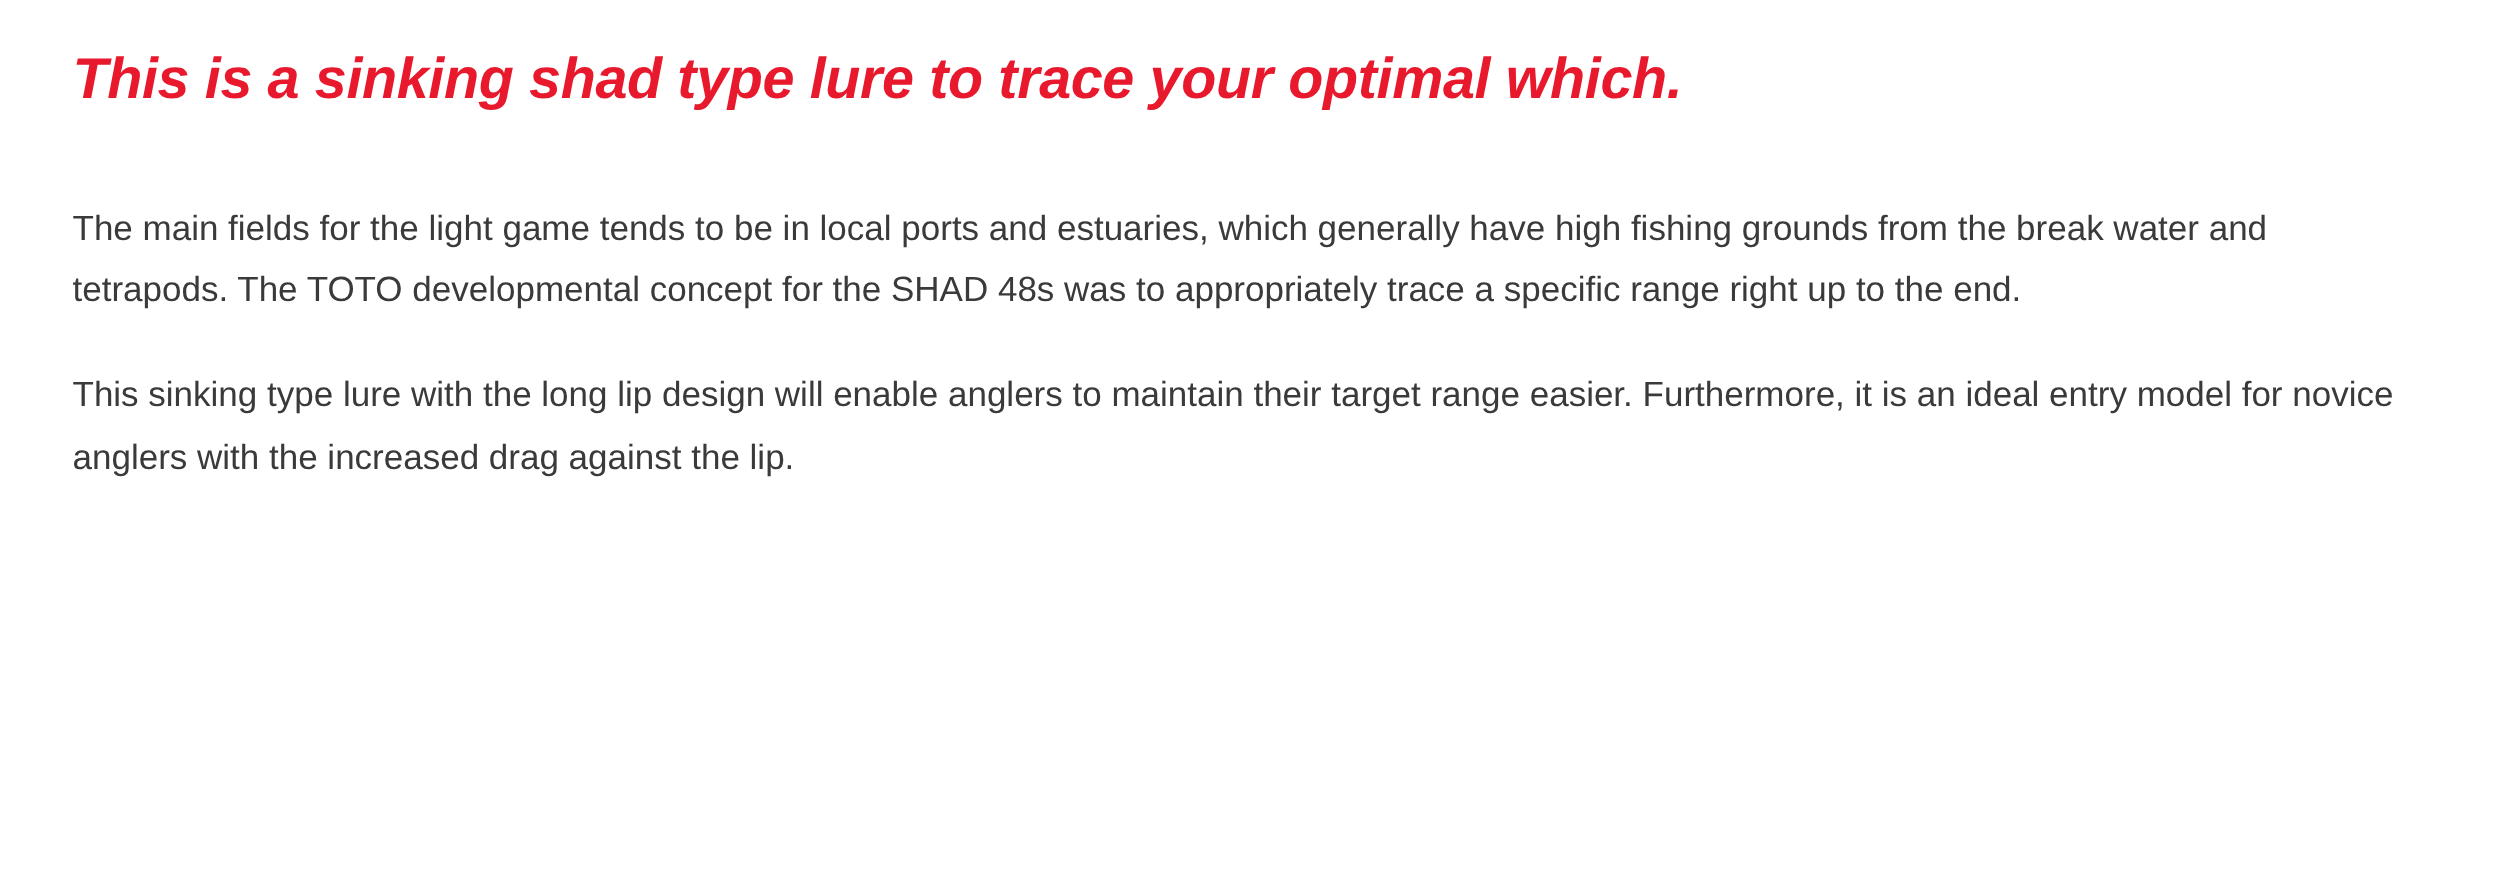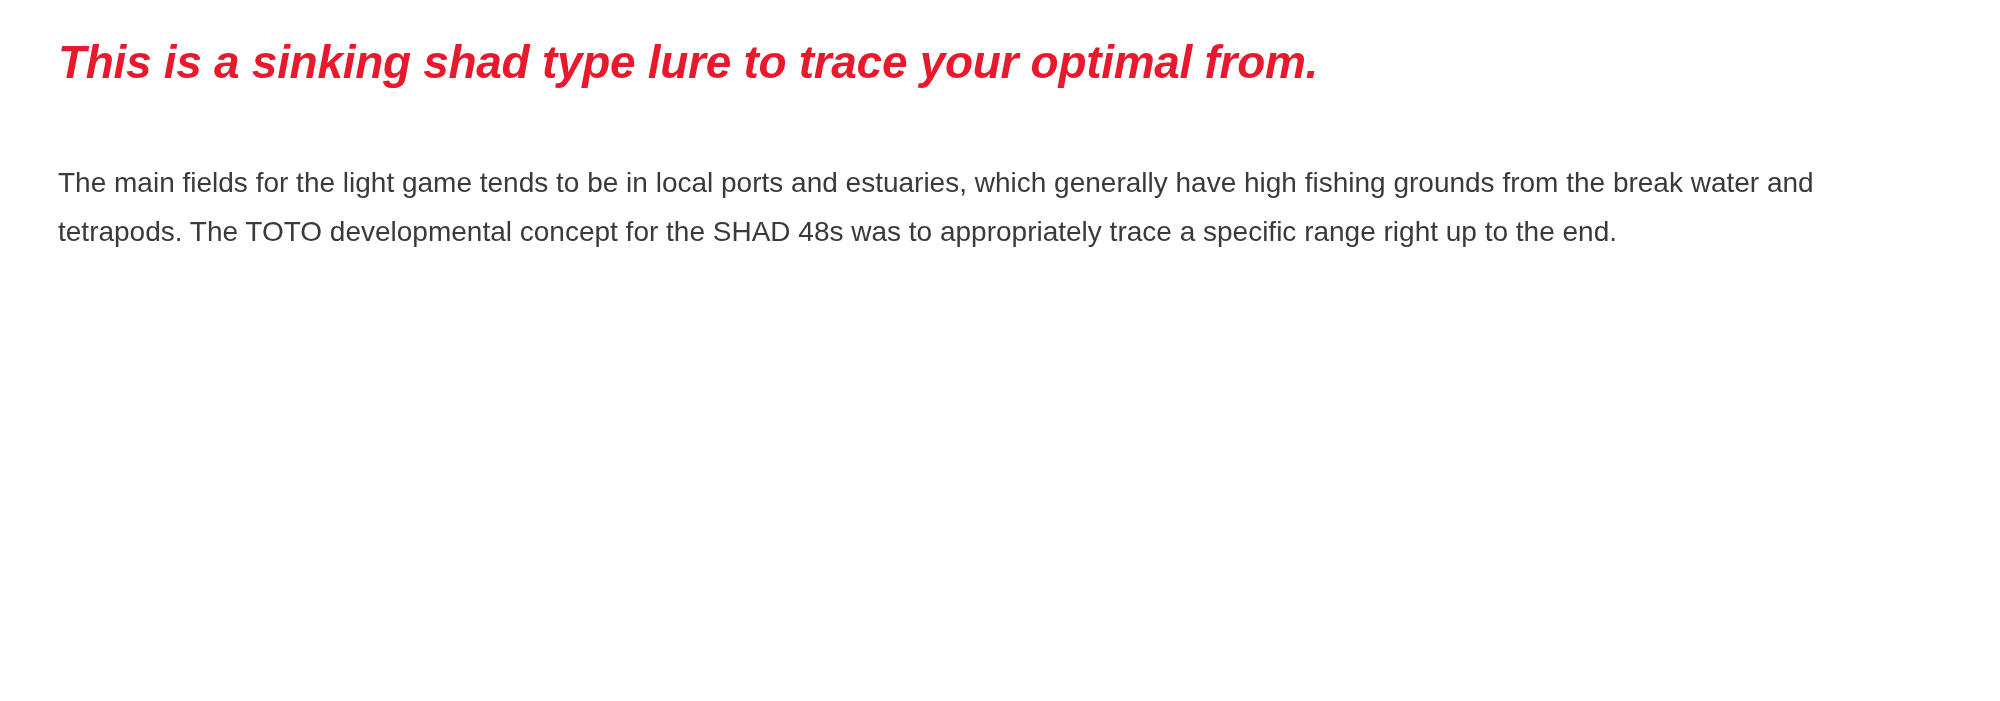--- a/index.html
+++ b/index.html
@@ -44,18 +44,19 @@
     max-width: 1930px;
   }
   .para + .para {
     margin-top: 34px;
   }
 </style>
 </head>
 <body>
 
 <div class="page">
-  <h1 class="headline">This is a sinking shad type lure to trace your optimal from.</h1>
+  <h1 class="headline">This is a sinking shad type lure to trace your optimal which.</h1>
 
   <div class="body-block">
     <p class="para">The main fields for the light game tends to be in local ports and estuaries, which generally have high fishing grounds from the break water and tetrapods. The TOTO developmental concept for the SHAD 48s was to appropriately trace a specific range right up to the end.</p>
+    <p class="para">This sinking type lure with the long lip design will enable anglers to maintain their target range easier. Furthermore, it is an ideal entry model for novice anglers with the increased drag against the lip.</p>
   </div>
 </div>
 
 </body></html>

